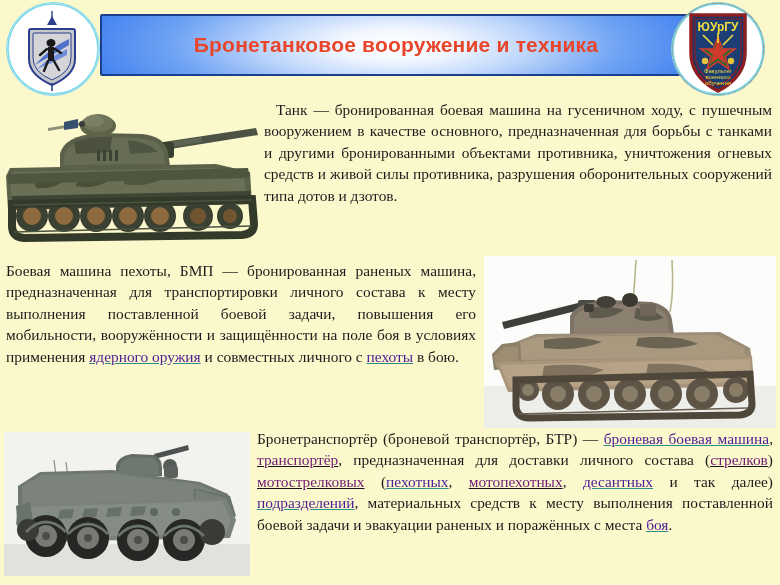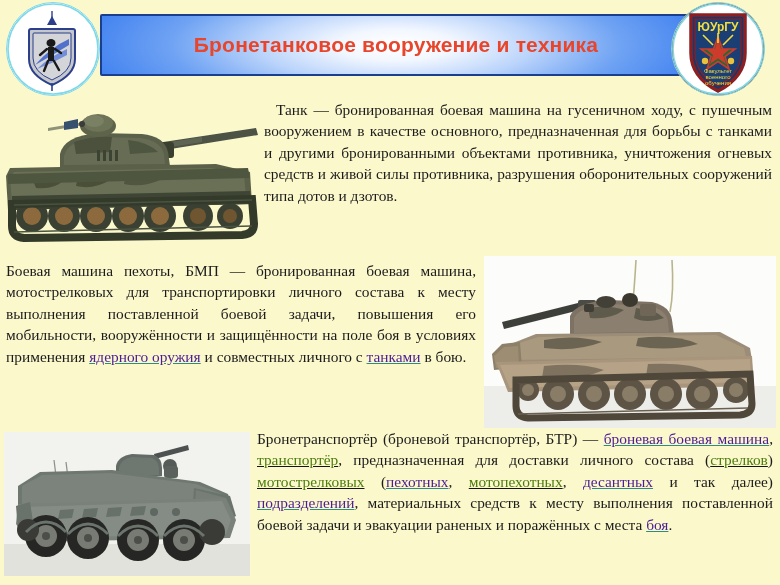--- a/index.html
+++ b/index.html
@@ -136,21 +136,21 @@
     width: 516px;
   }
 
   a.lnk {
     color: #4c1d95;
     text-decoration: underline;
     text-decoration-color: #2e8c87;
     cursor: pointer;
   }
   a.lnk-visited {
-    color: #4d7c0f;
+    color: #701a75;
     text-decoration: underline;
     text-decoration-color: #141414;
     cursor: pointer;
   }
 </style>
 </head>
 <body>
 
 <div class="slide">
 
@@ -382,20 +382,20 @@
         <path d="M160 104 Q180 84 200 104"></path>
       </g>
     </svg>
   </div>
 
   <div class="para para-tank">
     <span>Танк — бронированная боевая машина на гусеничном ходу, с пушечным вооружением в качестве основного, предназначенная для борьбы с танками и другими бронированными объектами противника, уничтожения огневых средств и живой силы противника, разрушения оборонительных сооружений типа дотов и дзотов.</span>
   </div>
 
   <div class="para para-bmp">
-    <span>Боевая машина пехоты, БМП — бронированная боевая машина, мотострелковых для транспортировки личного состава к месту выполнения поставленной боевой задачи, повышения его мобильности, вооружённости и защищённости на поле боя в условиях применения </span><a class="lnk">ядерного оружия</a><span> и совместных личного с </span><a class="lnk">танками</a><span> в бою.</span>
+    <span>Боевая машина пехоты, БМП — бронированная раненых машина, предназначенная для транспортировки личного состава к месту выполнения поставленной боевой задачи, повышения его мобильности, вооружённости и защищённости на поле боя в условиях применения </span><a class="lnk">ядерного оружия</a><span> и совместных личного с </span><a class="lnk">пехоты</a><span> в бою.</span>
   </div>
 
   <div class="para para-btr">
     <span>Бронетранспортёр (броневой транспортёр, БТР) — </span><a class="lnk">броневая боевая машина</a><span>, </span><a class="lnk-visited">транспортёр</a><span>, предназначенная для доставки личного состава (</span><a class="lnk-visited">стрелков</a><span>) </span><a class="lnk-visited">мотострелковых</a><span> (</span><a class="lnk">пехотных</a><span>, </span><a class="lnk-visited">мотопехотных</a><span>, </span><a class="lnk">десантных</a><span> и так далее) </span><a class="lnk">подразделений</a><span>, материальных средств к месту выполнения поставленной боевой задачи и эвакуации раненых и поражённых с места </span><a class="lnk">боя</a><span>.</span>
   </div>
 
 </div>
 
 </body></html>

